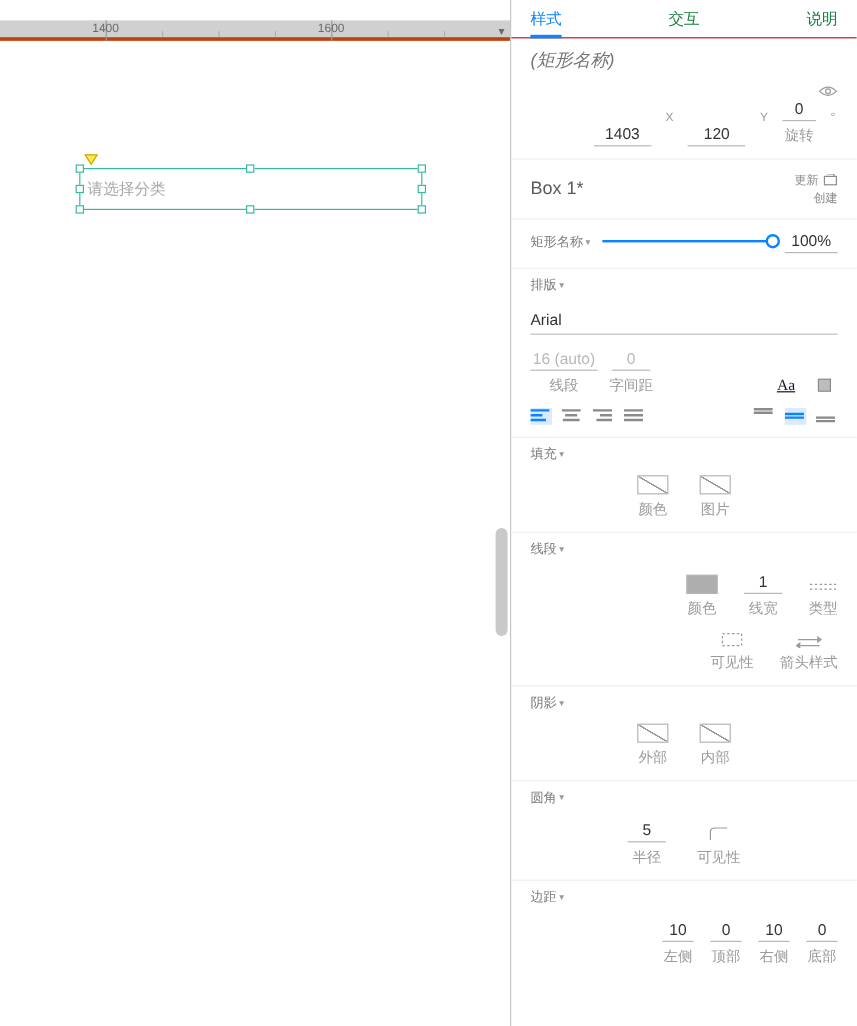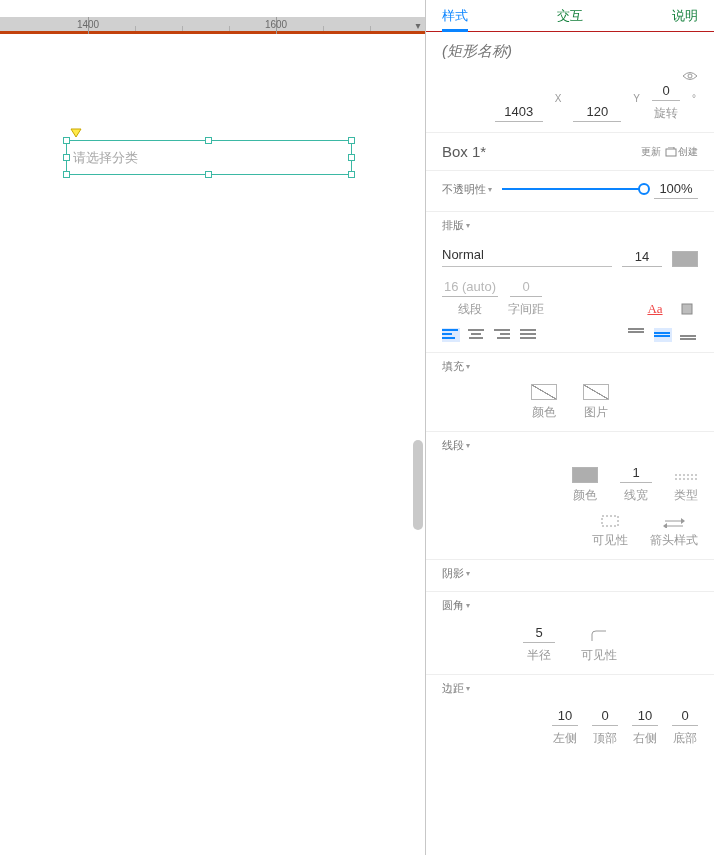--- a/index.html
+++ b/index.html
@@ -38,28 +38,28 @@
 .section-title .tri { font-size: 8px; color: #9a9a9a; }
 .eye { position: absolute; right: 16px; top: 6px; color: #9a9a9a; }
 
 .row { display: flex; align-items: flex-end; gap: 10px; margin-top: 10px; }
 .field { display: flex; flex-direction: column; align-items: center; }
 .field input { border: none; border-bottom: 1px solid #b8b8b8; text-align: center; font-size: 13px; color: #333; padding: 2px 0; }
 .field .lbl, .field .unit { color: #9a9a9a; font-size: 12px; margin-top: 4px; text-align: center; }
 .ghost input { color: #b8b8b8; }
 .unit-inline { color: #9a9a9a; font-size: 10px; align-self: center; padding: 0 2px 6px; }
 
-.icon-btn { width: 22px; height: 18px; display: inline-flex; align-items: center; justify-content: center; color: #ef4444; border: 1px solid transparent; font-size: 12px; }
+.icon-btn { width: 22px; height: 18px; display: inline-flex; align-items: center; justify-content: center; color: #0f172a; border: 1px solid transparent; font-size: 12px; }
 .swatch { width: 26px; height: 16px; border: 1px solid #b5b5b5; }
 .swatch.gray { background: #aeaeae; }
 .swatch.diag { background: linear-gradient(to top right, transparent 47%, #999 48%, #999 52%, transparent 53%); }
 
 .box1-row { display: flex; justify-content: space-between; align-items: center; padding: 10px 16px; border-bottom: 1px solid #eee; }
 .box1-title { font-size: 15px; color: #5a5a5a; text-align: right; }
-.box1-actions { display: flex; align-items: flex-end; font-size: 10px; color: #8a8a8a; gap: 1px; }
+.box1-actions { display: flex; flex-direction: column; align-items: flex-end; font-size: 10px; color: #8a8a8a; gap: 1px; }
 .box1-actions .line { display: flex; align-items: center; gap: 4px; }
 
 .slider-row { display: flex; align-items: center; gap: 10px; padding: 8px 16px 12px; border-bottom: 1px solid #eee; }
 .slider-track { flex: 1; height: 2px; background: #0a84ff; position: relative; }
 .slider-thumb { position: absolute; right: -6px; top: -5px; width: 12px; height: 12px; border: 2px solid #0a84ff; background: #fff; border-radius: 50%; }
 
 .fontsel { border: none; border-bottom: 1px solid #c0c0c0; width: 100%; font-size: 13px; color: #333; padding: 4px 0; background: transparent; }
 .align-btn { width: 18px; height: 14px; display: inline-block; }
 .align-group { display: flex; gap: 8px; align-items: center; }
 .align-group .sel { background: #dceaff; }
@@ -150,42 +150,38 @@
           </span>
         </div>
       <div class="line">
           <span>创建</span>
         </div>
     </div>
   </div>
 
   <div class="slider-row">
     <span class="section-title">
-        <span>不透明性</span>
+        <span>矩形名称</span>
         <span class="tri">▾</span>
       </span>
     <div class="slider-track">
         <div class="slider-thumb"></div>
       </div>
     <div class="field">
         <input style="width: 44px;" value="100%">
       </div>
   </div>
 
   <div class="section">
     <div class="section-title">
         <span>排版</span>
         <span class="tri">▾</span>
       </div>
     <div class="row">
-      <input class="fontsel" style="flex: 1 1 0%;" value="Normal">
-      <div class="field">
-          <input style="width: 40px;" value="14">
-        </div>
-      <span class="swatch gray"></span>
+      <input class="fontsel" value="Arial" style="">
     </div>
     <div class="row">
       <div class="field ghost">
           <input style="width: 56px;" value="16 (auto)">
           <span class="lbl">线段</span>
         </div>
       <div class="field ghost">
           <input style="width: 32px;" value="0">
           <span class="lbl">字间距</span>
         </div>
@@ -314,20 +310,30 @@
           <span class="lbl">箭头样式</span>
         </div>
     </div>
   </div>
 
   <div class="section">
     <div class="section-title">
         <span>阴影</span>
         <span class="tri">▾</span>
       </div>
+    <div class="row" style="justify-content:center;gap:26px">
+      <div class="field">
+          <span class="swatch diag"></span>
+          <span class="lbl">外部</span>
+        </div>
+      <div class="field">
+          <span class="swatch diag"></span>
+          <span class="lbl">内部</span>
+        </div>
+    </div>
   </div>
 
   <div class="section">
     <div class="section-title">
         <span>圆角</span>
         <span class="tri">▾</span>
       </div>
     <div class="row" style="justify-content:center;gap:26px">
       <div class="field">
           <input style="width: 32px;" value="5">

